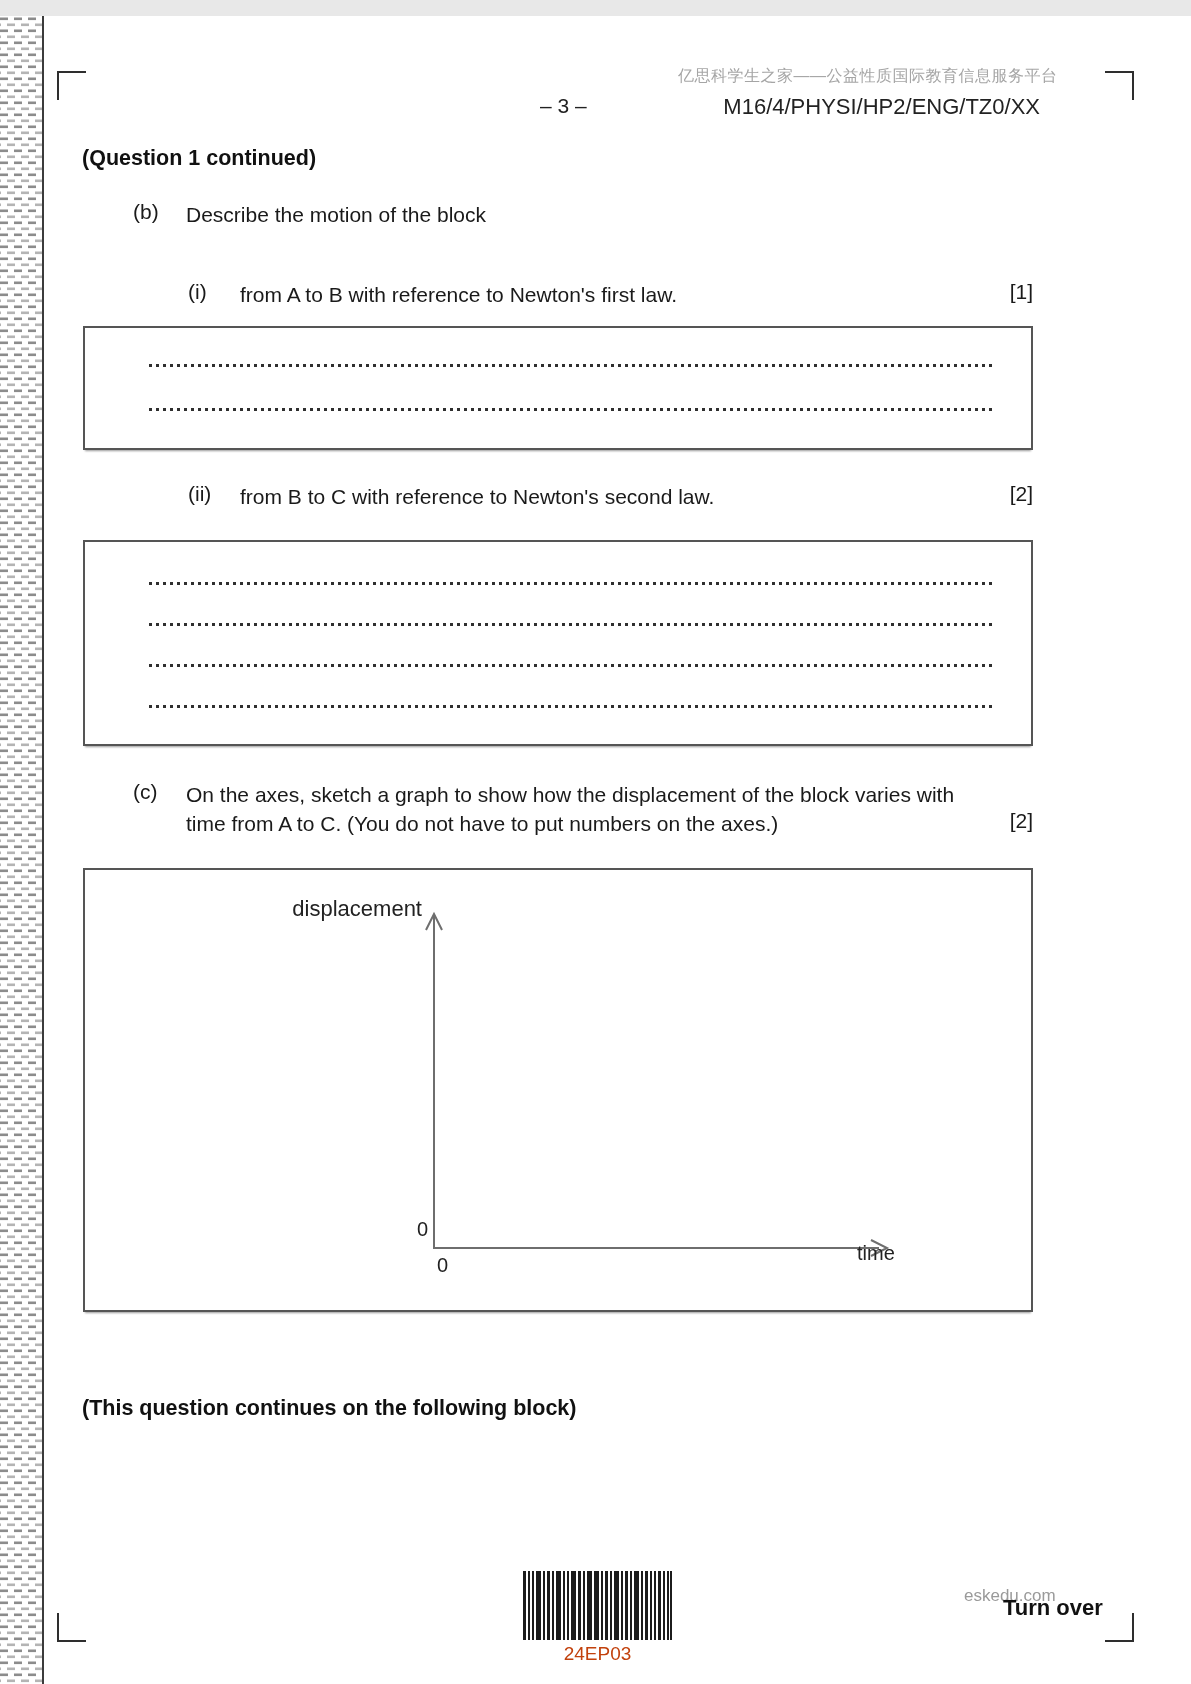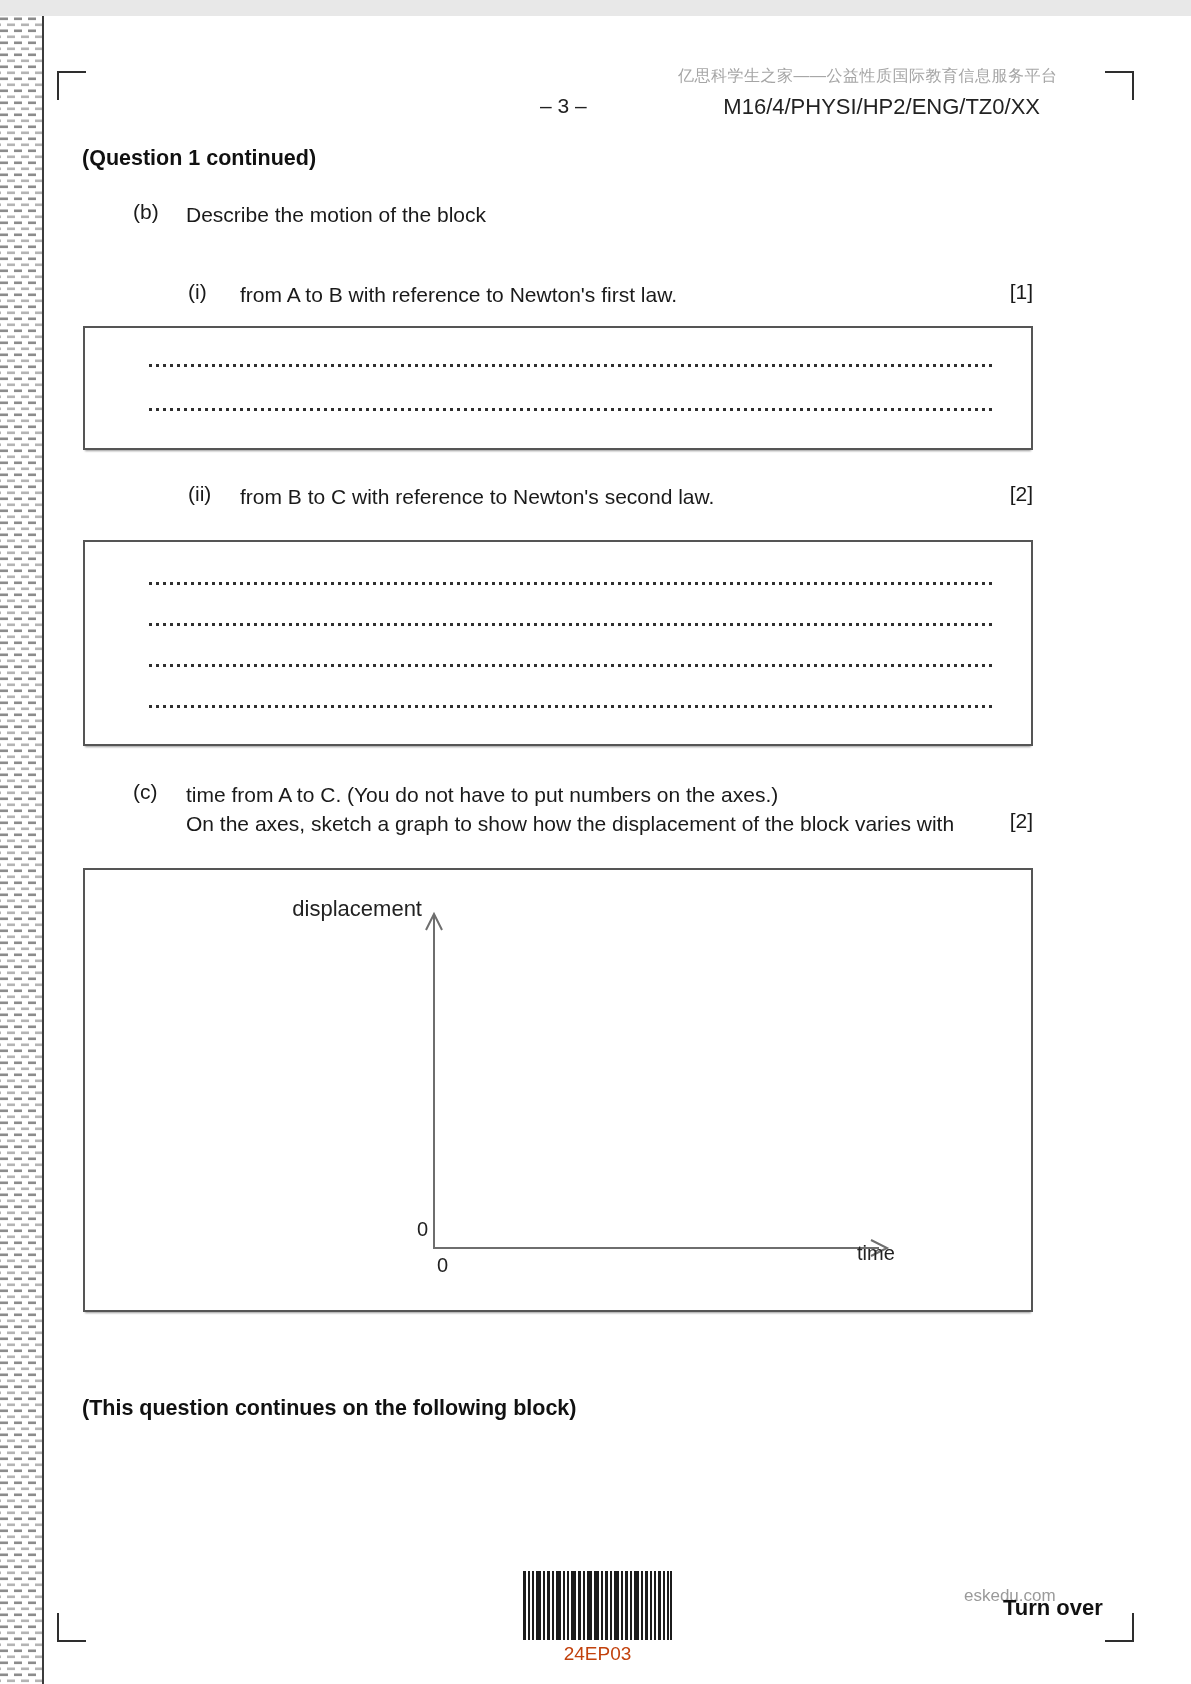--- a/index.html
+++ b/index.html
@@ -112,22 +112,22 @@
 
   <div class="answer-box" style="top:524px;height:206px;">
     <div class="dotted-line" style="top:40px;"></div>
     <div class="dotted-line" style="top:81px;"></div>
     <div class="dotted-line" style="top:122px;"></div>
     <div class="dotted-line" style="top:163px;"></div>
   </div>
 
   <div class="part-label" style="left:133px;top:764px;">(c)</div>
   <div class="part-text" style="left:186px;top:764px;width:800px;">
+    <div>On the axes, sketch a graph to show how the displacement of the block varies with</div>
     <div>time from A to C.  (You do not have to put numbers on the axes.)</div>
-    <div>On the axes, sketch a graph to show how the displacement of the block varies with</div>
   </div>
   <div class="marks" style="top:793px;">[2]</div>
 
   <div class="graph-box">
     <svg class="axes" width="946" height="440" xmlns="http://www.w3.org/2000/svg">
 
       <line x1="349" y1="46" x2="349" y2="379" stroke="#6e6e6e" stroke-width="2"></line>
       <polyline points="341,60 349,44 357,60" fill="none" stroke="#6e6e6e" stroke-width="2"></polyline>
 
       <line x1="348" y1="378" x2="794" y2="378" stroke="#6e6e6e" stroke-width="2"></line>

